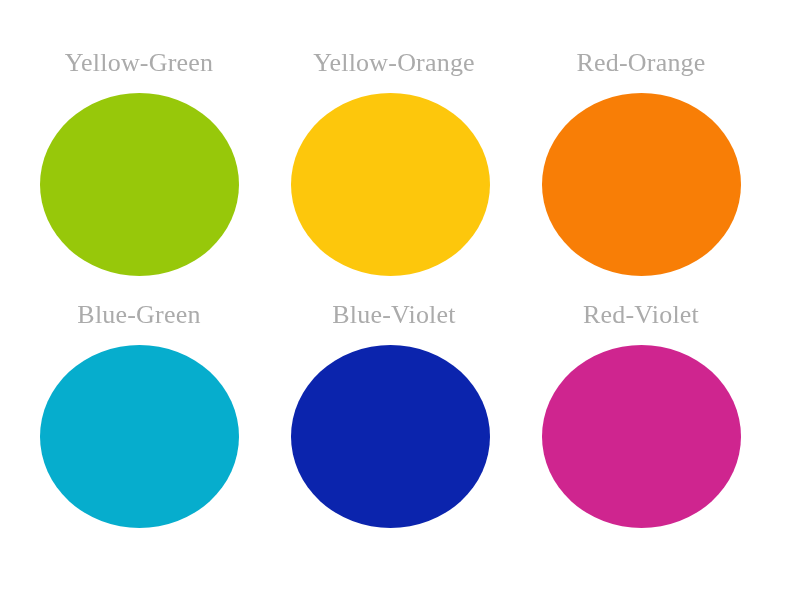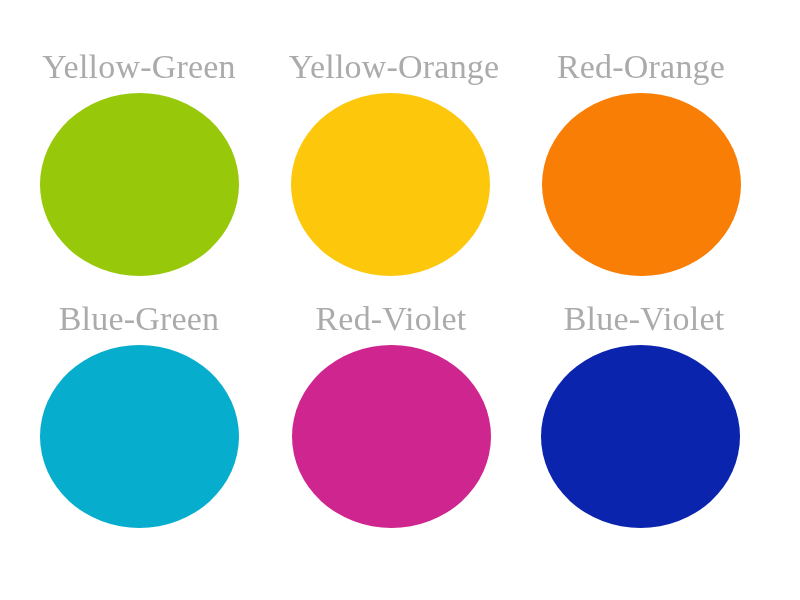--- a/index.html
+++ b/index.html
@@ -47,21 +47,21 @@
     display: flex;
     flex-direction: column;
     align-items: center;
   }
 
   .swatch-cell.cell-0 { margin-left: 14px; }
   .swatch-cell.cell-1 { margin-left: 0px; }
   .swatch-cell.cell-2 { margin-left: 0px; }
 
   .swatch-label {
-    font-size: 34px;
+    font-size: 26px;
     line-height: 1;
     color: #ababab;
     letter-spacing: 0.2px;
     white-space: nowrap;
     text-align: center;
     height: 30px;
     display: block;
     font-weight: normal;
   }
 
@@ -105,25 +105,25 @@
 
   </div>
 
   <div class="swatch-row row-bottom">
 
     <div class="swatch-cell cell-0">
       <span class="swatch-label" style="color: rgb(171, 171, 171);">Blue-Green</span>
       <div class="swatch-ellipse" style="background-color: rgb(6, 173, 205);"></div>
     </div>
 
+    <div class="swatch-cell cell-1">
+      <span class="swatch-label" style="color: rgb(171, 171, 171);">Blue-Violet</span>
+      <div class="swatch-ellipse" style="background-color: rgb(11, 36, 173);"></div>
+    </div>
+
     <div class="swatch-cell cell-2">
       <span class="swatch-label" style="color: rgb(171, 171, 171);">Red-Violet</span>
       <div class="swatch-ellipse" style="background-color: rgb(207, 37, 143);"></div>
-    </div>
-
-    <div class="swatch-cell cell-1">
-      <span class="swatch-label" style="color: rgb(171, 171, 171);">Blue-Violet</span>
-      <div class="swatch-ellipse" style="background-color: rgb(11, 36, 173);"></div>
     </div>
 
   </div>
 
 </div>
 
 </body></html>

